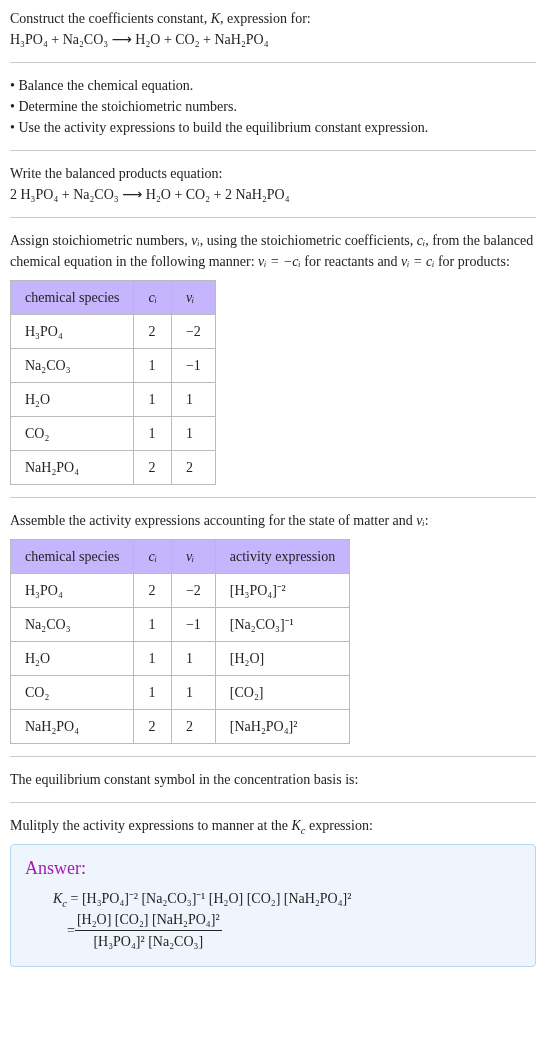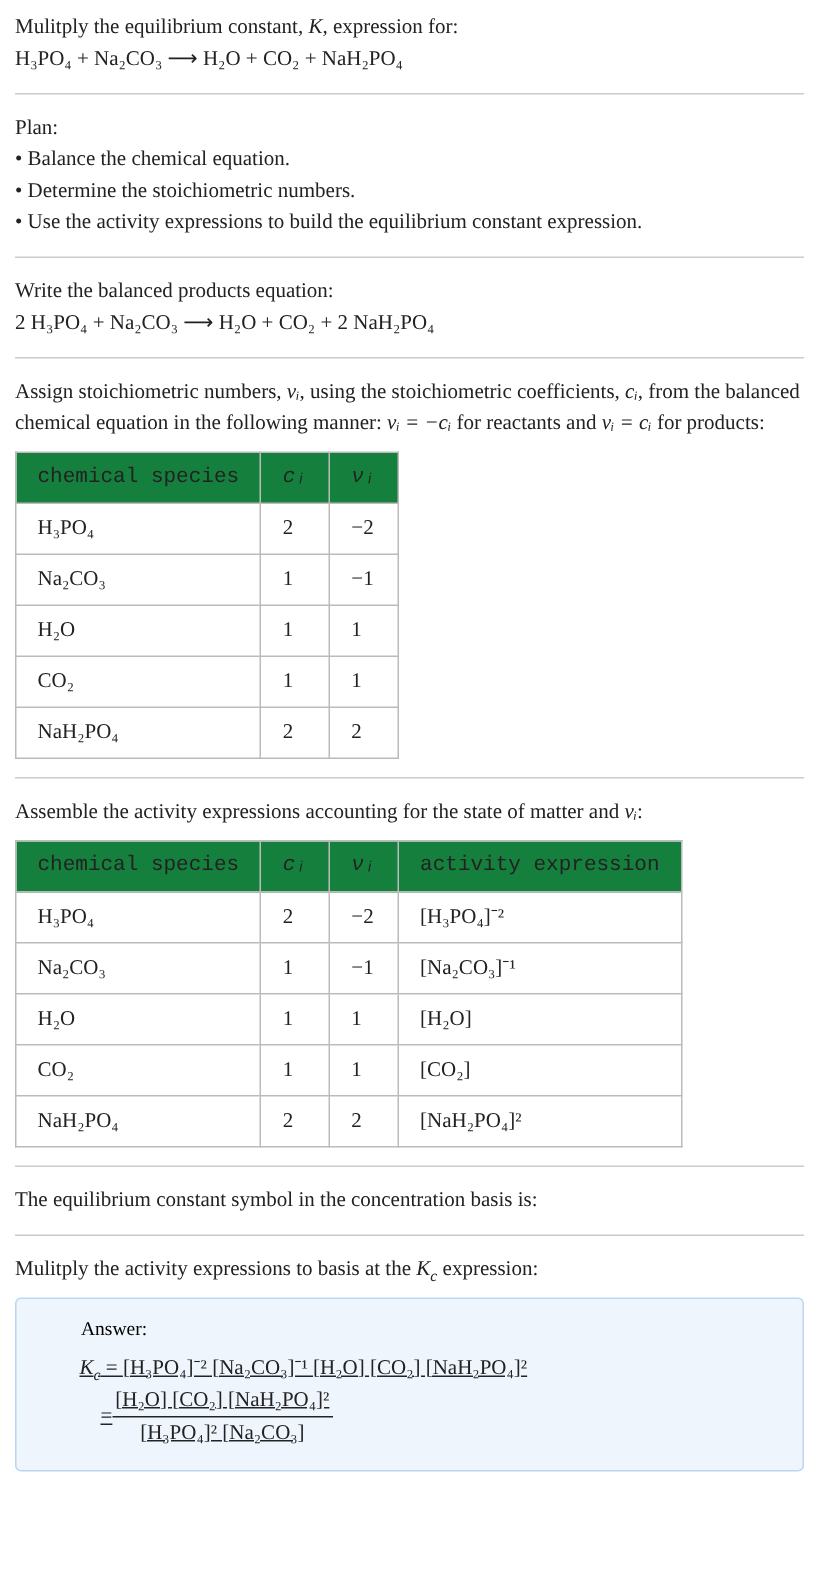--- a/index.html
+++ b/index.html
@@ -21,39 +21,36 @@
     border-collapse: collapse;
     margin: 8px 0;
   }
   th, td {
     border: 1px solid #bbb;
     padding: 6px 14px;
     text-align: left;
     font-weight: normal;
   }
   th {
-    background: #15803d;
-    font-family: Liberation Mono, monospace;
+    background: #c4b5fd;
   }
   .answer-box {
     border: 1px solid #b9d6f3;
     background: #eef5fc;
     border-radius: 4px;
     padding: 10px 14px 14px 14px;
     margin-top: 8px;
   }
   .answer-label {
-    color: #000000;
-    font-size: 13px;
+    color: #a21caf;
+    font-size: 18px;
     margin-bottom: 6px;
-    margin-left: 29px;
   }
   .indent {
     margin-left: 28px;
-    text-decoration: underline;
   }
   .frac {
     display: inline-block;
     vertical-align: middle;
     text-align: center;
   }
   .frac .num {
     display: block;
     border-bottom: 1px solid #222;
     padding: 0 2px;
@@ -66,31 +63,30 @@
   sub, sup {
     font-size: 0.75em;
     line-height: 0;
   }
 </style>
 </head>
 <body>
 
 <div>
   <div>
-    <span>Mulitply the equilibrium constant, </span><i>K</i><span>, expression for:</span>
+    <span>Construct the coefficients constant, </span><i>K</i><span>, expression for:</span>
   </div>
   <div>
     <span>H₃PO₄ + Na₂CO₃</span><span> ⟶ </span><span>H₂O + CO₂ + NaH₂PO₄</span>
   </div>
 </div>
 
 <hr>
 
 <div>
-  <div>Plan:</div>
   <div>• Balance the chemical equation.</div>
   <div>• Determine the stoichiometric numbers.</div>
   <div>• Use the activity expressions to build the equilibrium constant expression.</div>
 </div>
 
 <hr>
 
 <div>
   <div>Write the balanced products equation:</div>
   <div>
@@ -188,21 +184,21 @@
 
 <hr>
 
 <div>
   <div>The equilibrium constant symbol in the concentration basis is:</div>
 </div>
 
 <hr>
 
 <div>
-  <span>Mulitply the activity expressions to basis at the </span><i>K</i><sub><i>c</i></sub><span> expression:</span>
+  <span>Mulitply the activity expressions to manner at the </span><i>K</i><sub><i>c</i></sub><span> expression:</span>
 </div>
 
 <div class="answer-box">
   <div class="answer-label">Answer:</div>
   <div class="indent">
     <div>
       <i>K</i><sub><i>c</i></sub><span> = </span><span>[H₃PO₄]⁻² [Na₂CO₃]⁻¹ [H₂O] [CO₂] [NaH₂PO₄]²</span>
     </div>
     <div style="display:flex;align-items:center;">
       <span style="margin-left:14px;"> = </span>

